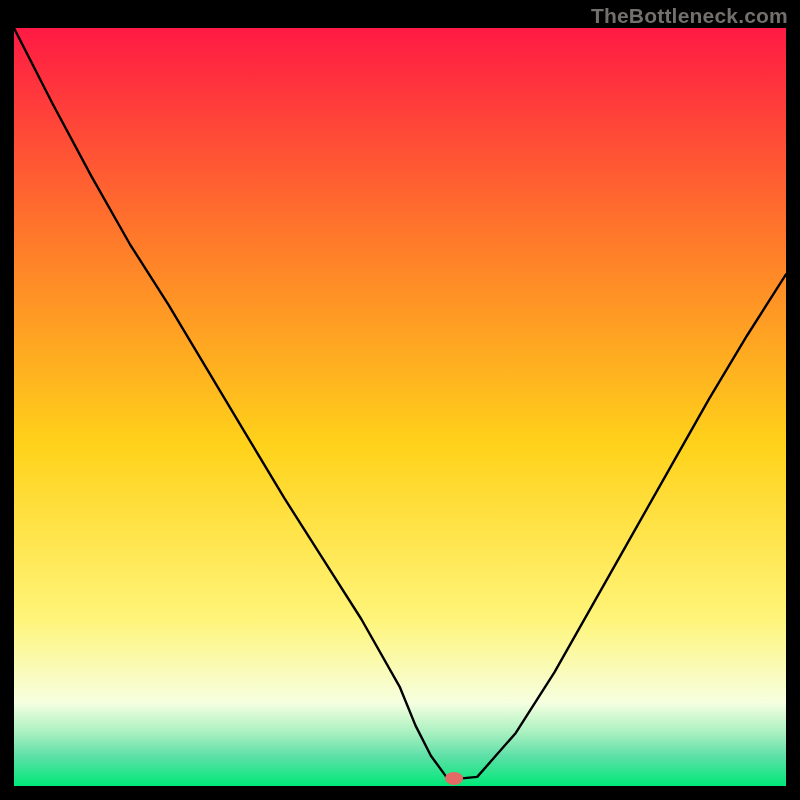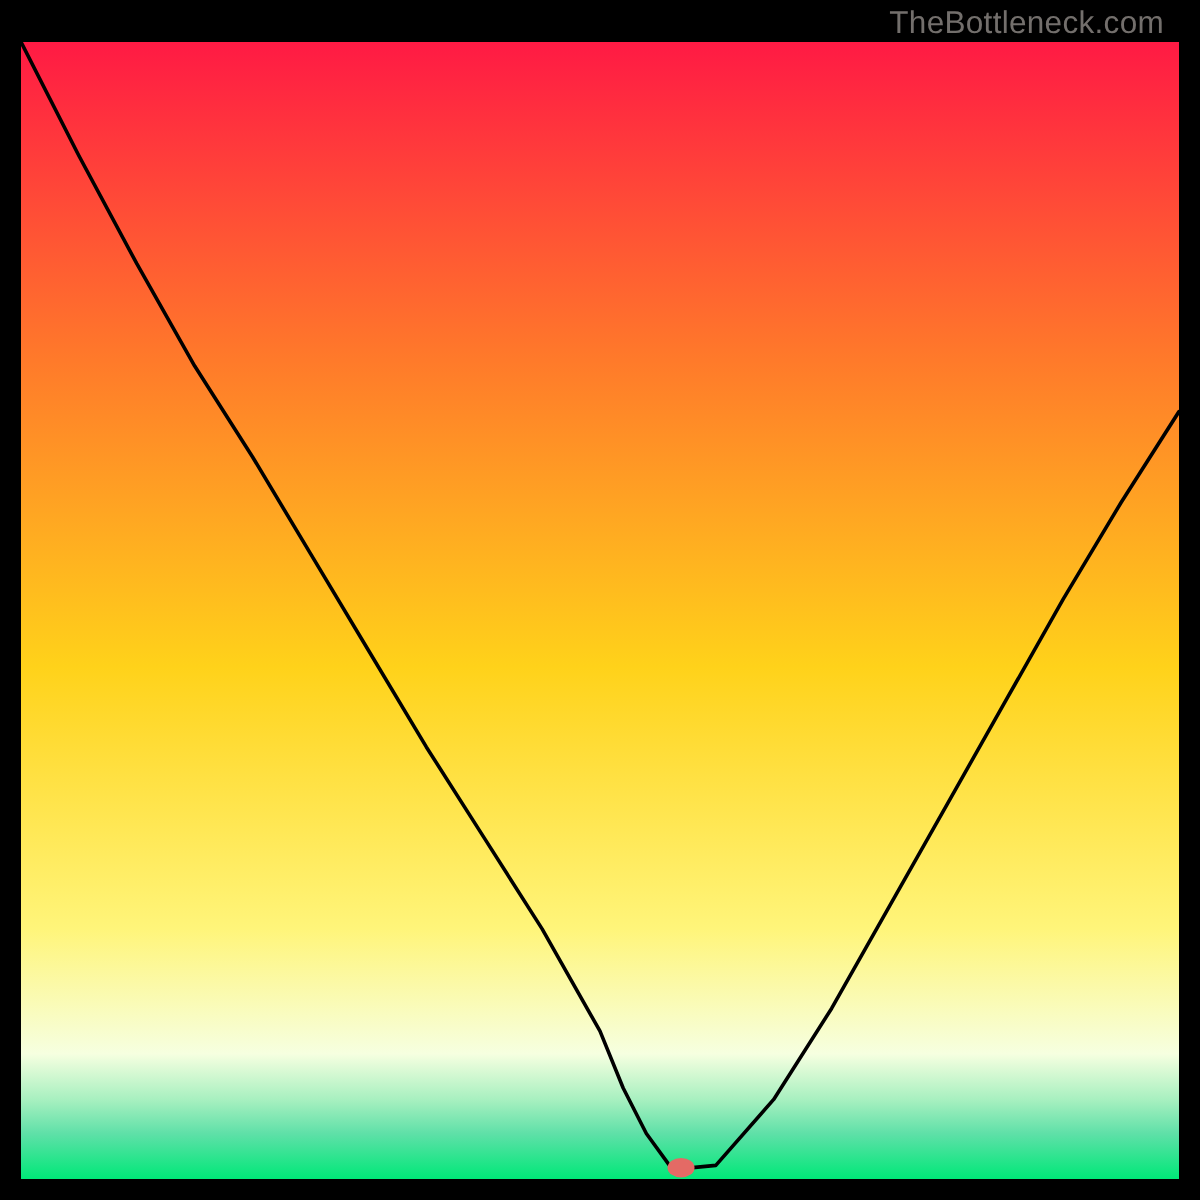--- a/index.html
+++ b/index.html
@@ -22,24 +22,24 @@
   .plot-area {
     position: absolute;
     left: 0;
     top: 0;
     width: 100%;
     height: 100%;
   }
   .watermark {
     position: absolute;
     top: 4px;
-    right: 24px;
+    right: 12px;
     color: #736f6c;
     font-size: 21px;
-    font-weight: 400;
+    font-weight: 700;
     letter-spacing: 0.2px;
   }
 </style>
 </head>
 <body>
 
 <div class="watermark">TheBottleneck.com</div>
 
 <div class="frame">
   <svg class="plot-area" viewBox="0 0 772 758" preserveAspectRatio="none">

